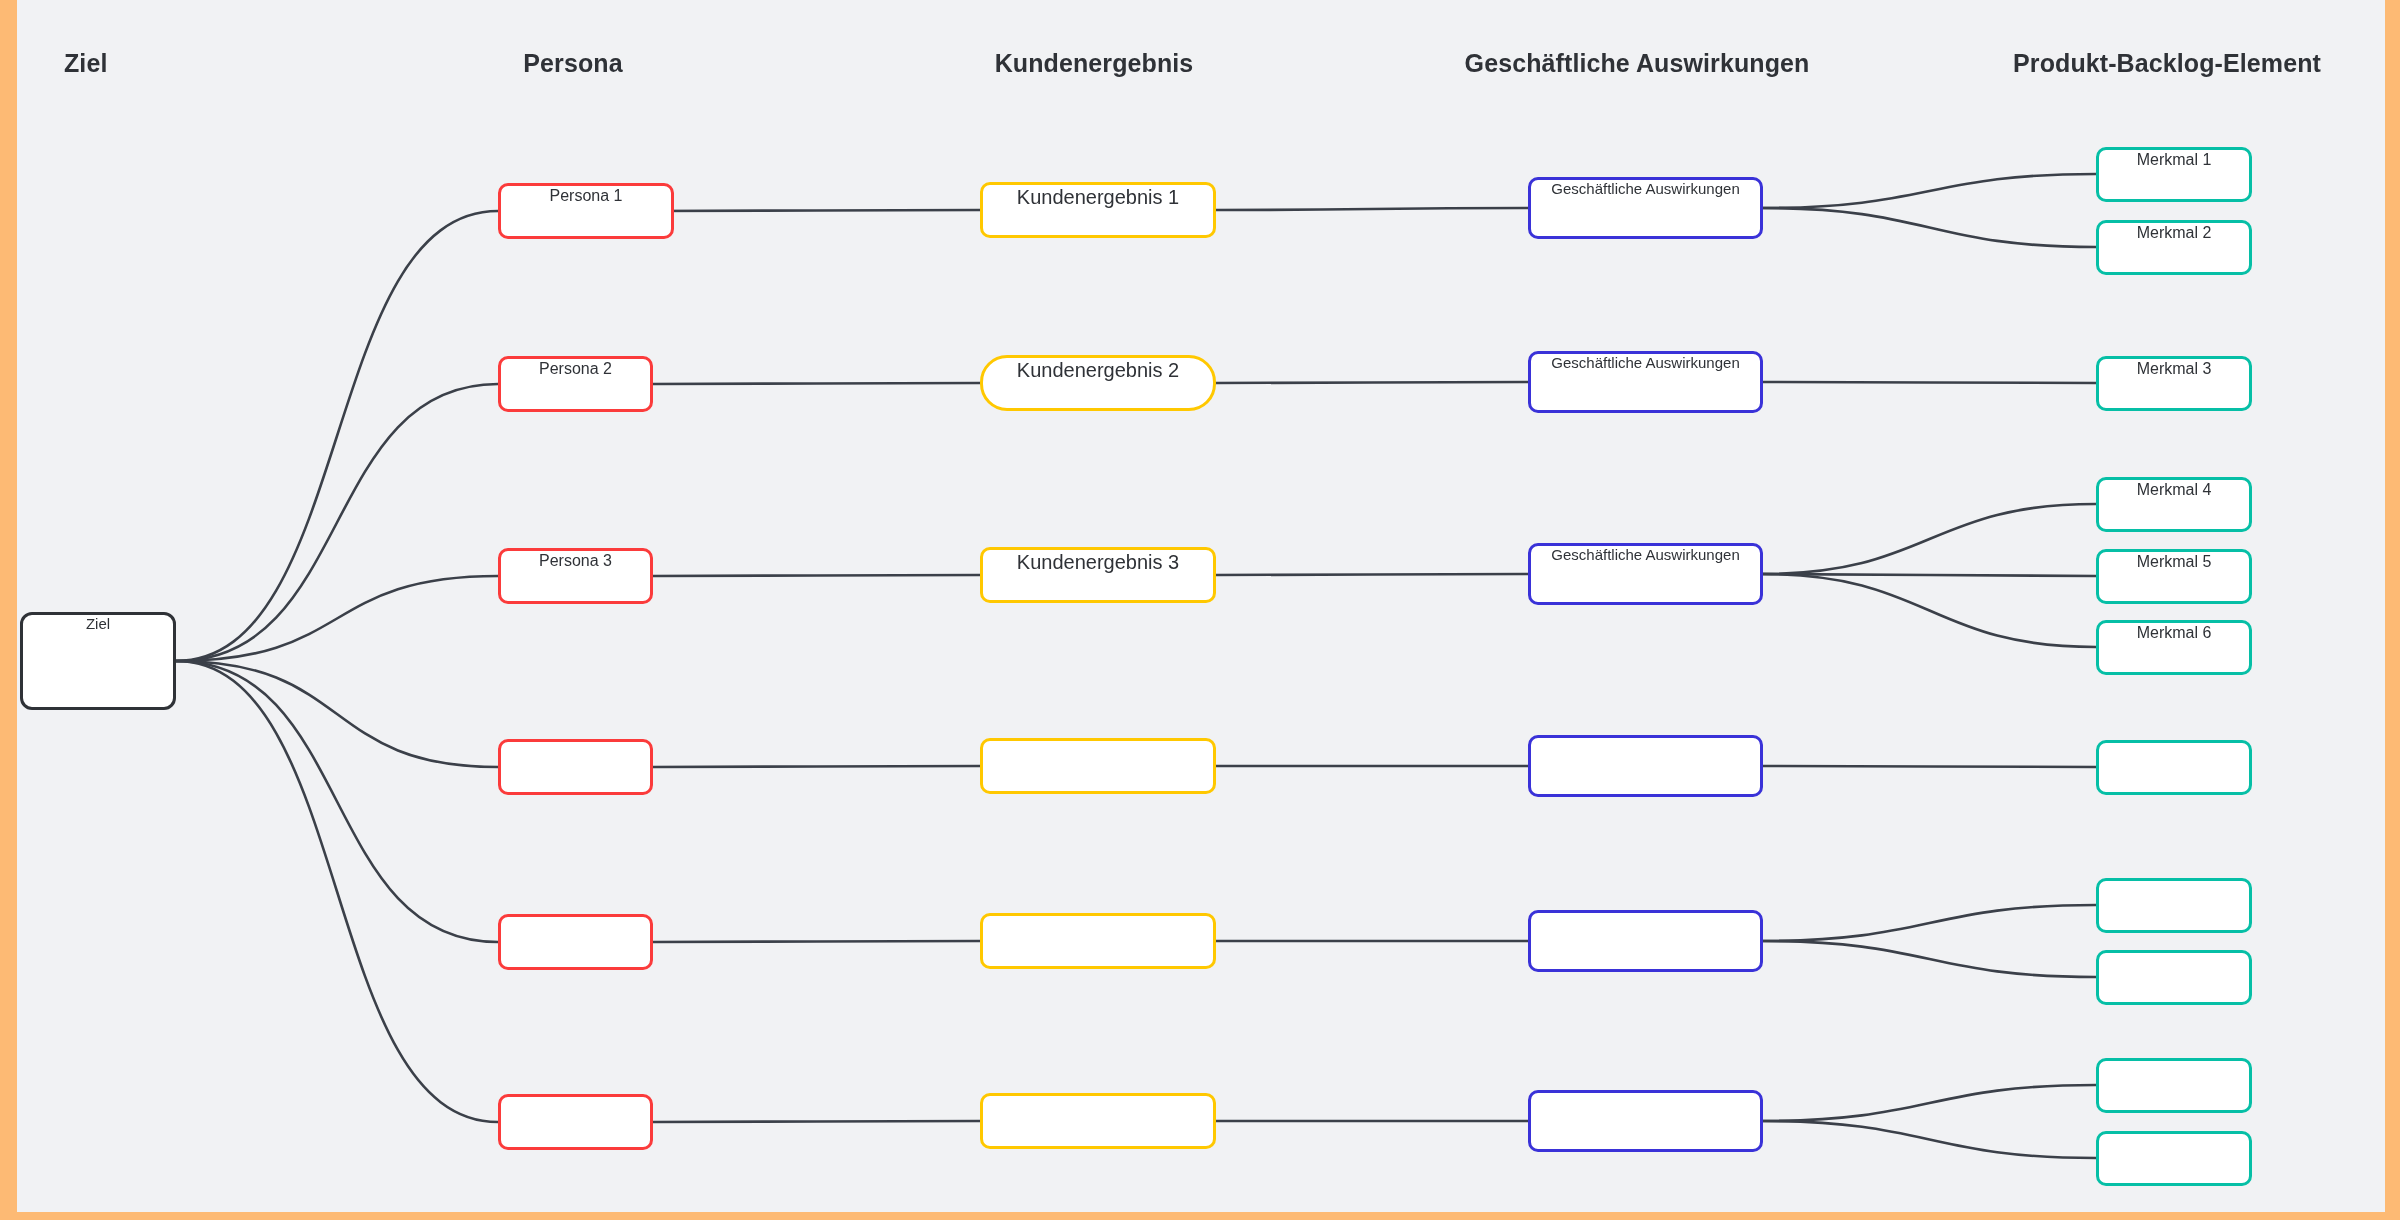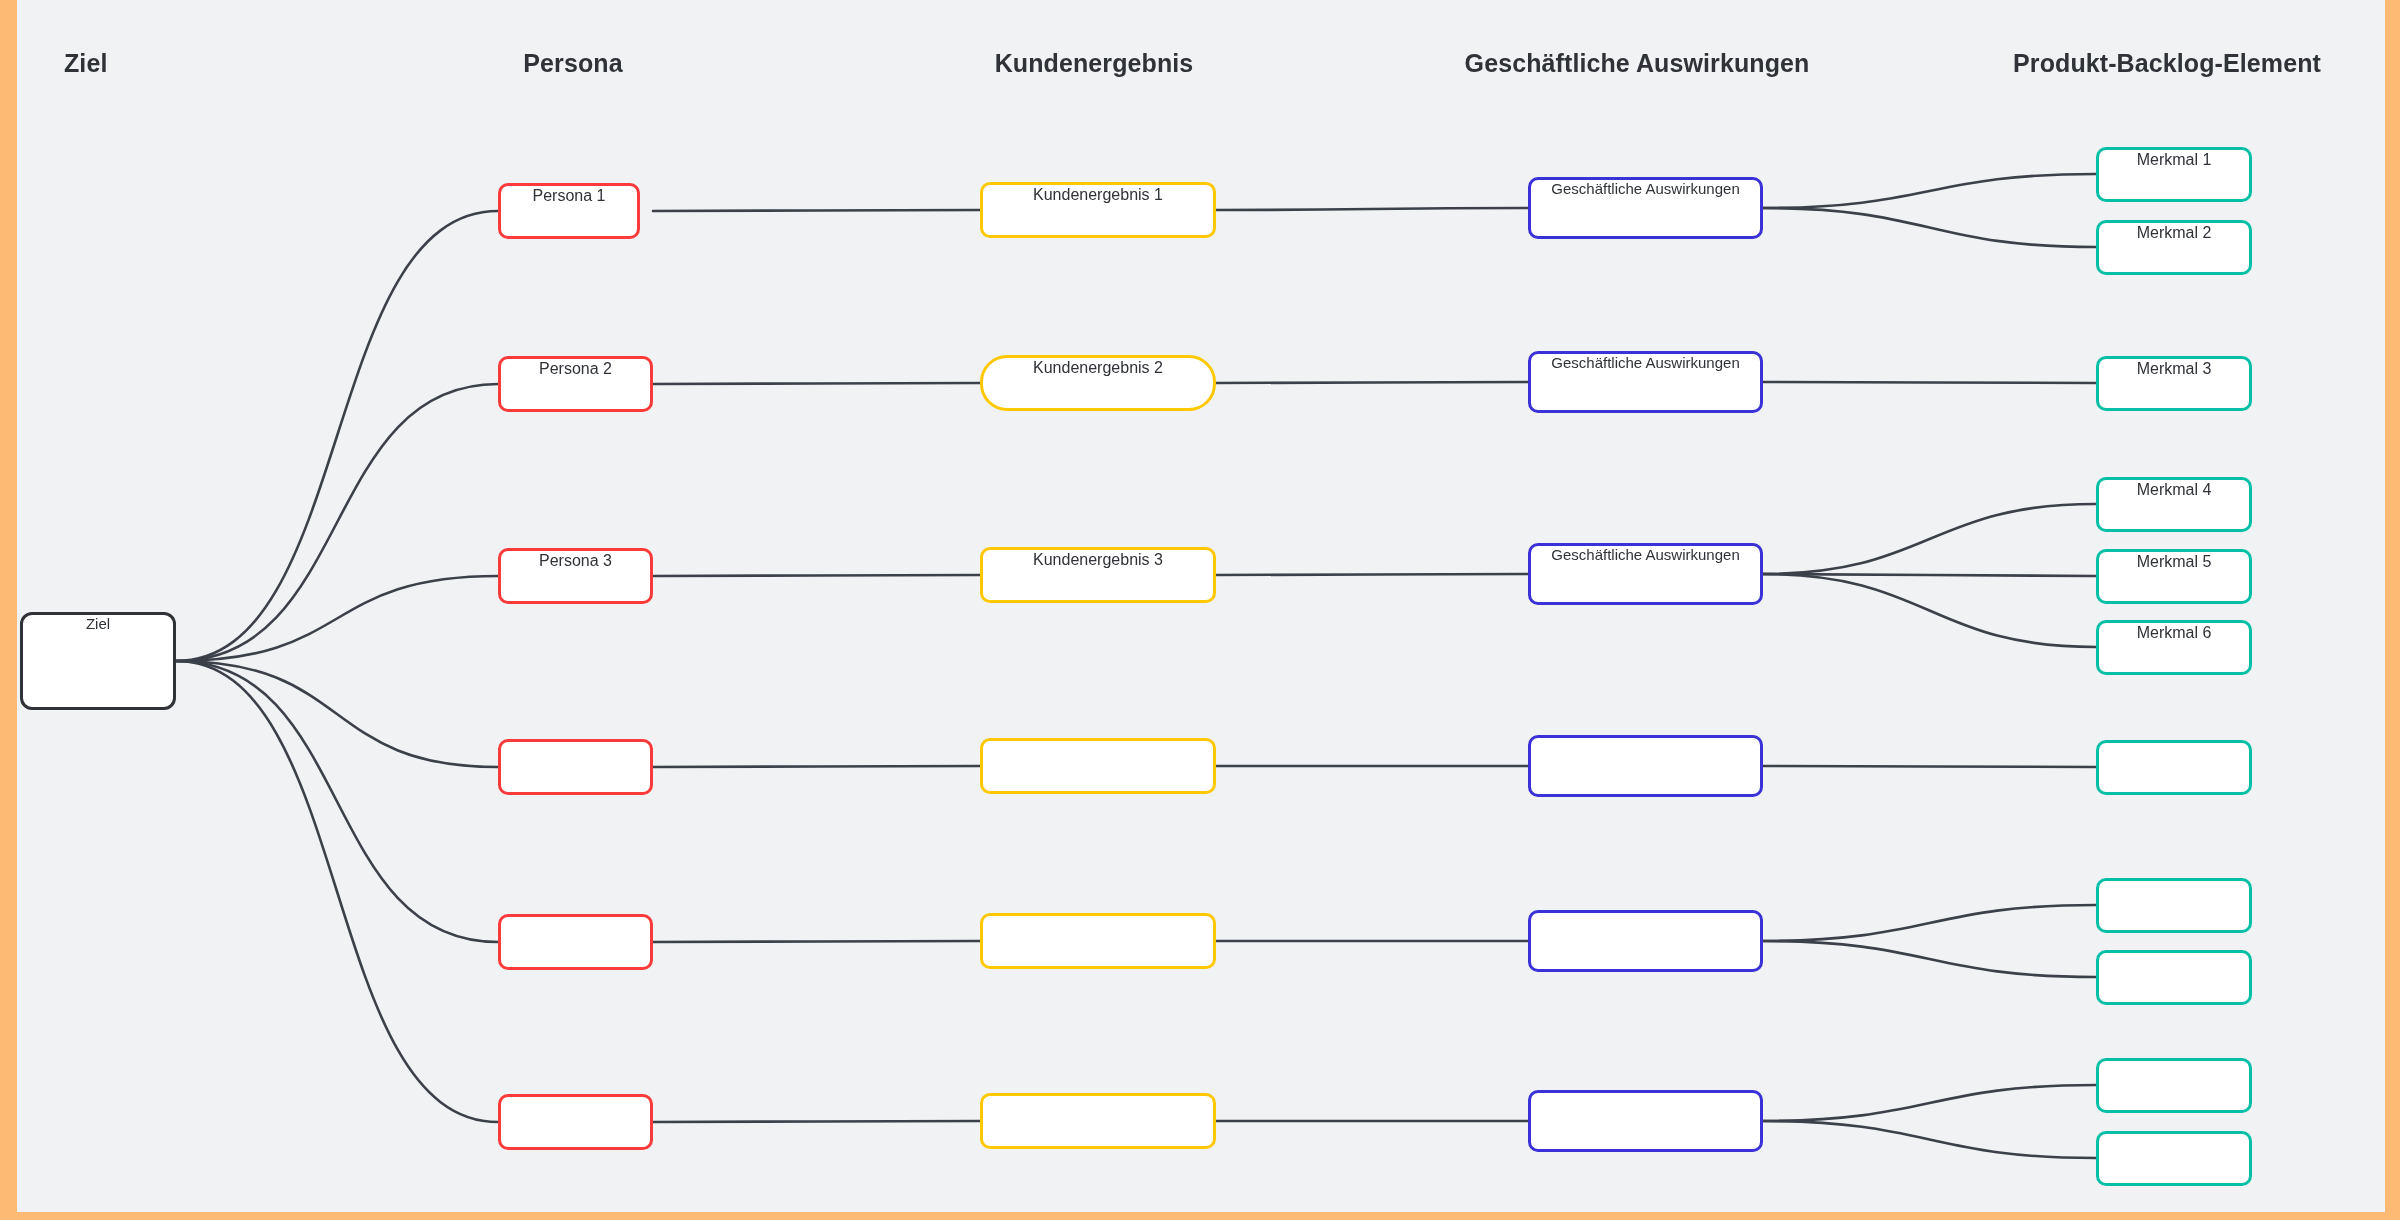--- a/index.html
+++ b/index.html
@@ -52,21 +52,21 @@
     border:3px solid #2F3237;
     border-radius:12px;
     font-size:15px;
   }
   .node-persona{
     border:3px solid #FB3B3B;
     font-size:16px;
   }
   .node-outcome{
     border:3px solid #FFC800;
-    font-size:16px;
+    font-size:20px;
   }
   .node-impact{
     border:3px solid #3A32D8;
     font-size:15px;
   }
   .node-feature{
     border:3px solid #06BFA6;
     font-size:16px;
   }
 </style>
@@ -114,21 +114,21 @@
       <div class="col-header" style="left: 573px;">Persona</div>
       <div class="col-header" style="left: 1094px;">Kundenergebnis</div>
       <div class="col-header" style="left: 1637px;">Geschäftliche Auswirkungen</div>
       <div class="col-header" style="left: 2167px;">Produkt-Backlog-Element</div>
     </div>
 
   <div id="nodes-layer">
       <div class="node node-root" style="left: 20px; top: 612px; width: 156px; height: 98px;">
         <span class="lbl">Ziel</span>
       </div>
-      <div class="node node-persona" style="left: 498px; top: 183px; width: 142px; height: 56px;">
+      <div class="node node-persona" style="left: 498px; top: 183px; width: 176px; height: 56px;">
         <span class="lbl">Persona 1</span>
       </div>
       <div class="node node-outcome" style="left: 980px; top: 182px; width: 236px; height: 56px;">
         <span class="lbl">Kundenergebnis 1</span>
       </div>
       <div class="node node-impact" style="left: 1528px; top: 177px; width: 235px; height: 62px;">
         <span class="lbl">Geschäftliche Auswirkungen</span>
       </div>
       <div class="node node-feature" style="left: 2096px; top: 146.5px; width: 156px; height: 55px;">
         <span class="lbl">Merkmal 1</span>

